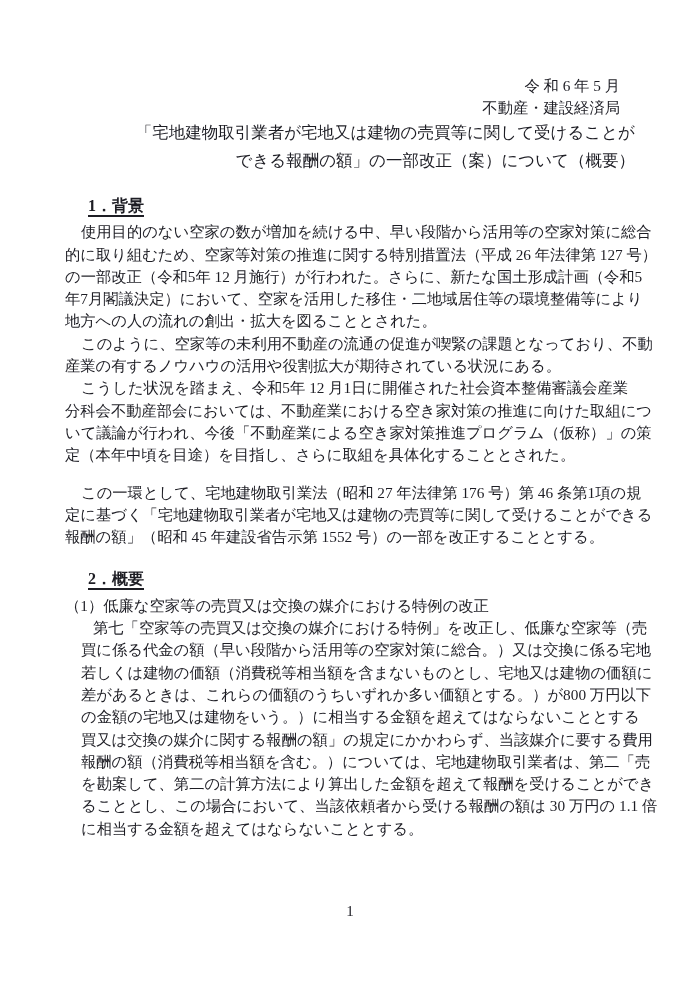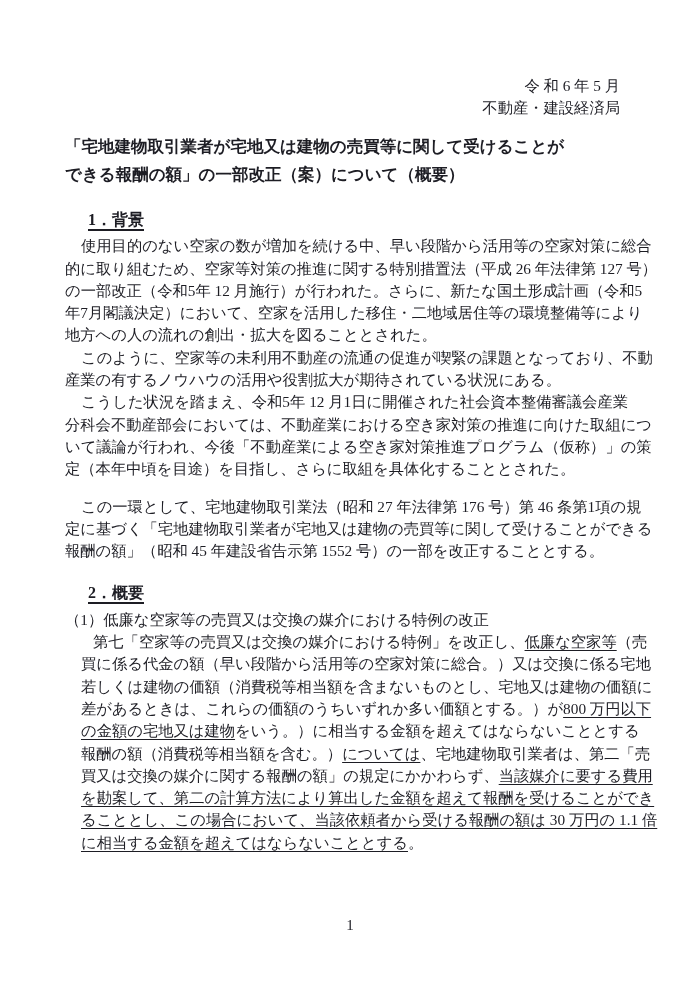--- a/index.html
+++ b/index.html
@@ -20,23 +20,22 @@
     overflow: hidden;
     border-radius: 31px;
   }
   .hdr-line {
     text-align: right;
     padding-right: 15px;
     line-height: 22px;
     white-space: nowrap;
   }
   .doc-title {
-    margin-top: 14px;
-    text-align: left;
-    font-weight: bold;
+    text-align: right;
+    font-weight: normal;
     font-size: 16.5px;
     line-height: 28px;
   }
   .section-heading {
     margin-top: 20px;
     margin-bottom: 4px;
     font-weight: bold;
     font-size: 16px;
     line-height: 22.3px;
     margin-left: 23px;
@@ -46,21 +45,20 @@
     text-decoration-thickness: 1.5px;
     text-underline-offset: 4px;
   }
   .line {
     line-height: 22.3px;
     white-space: nowrap;
   }
   .ind1 { padding-left: 16px; }
   .ind2 { padding-left: 28px; }
   .u {
-    text-decoration: underline;
     text-decoration-thickness: 1px;
     text-underline-offset: 3px;
   }
   .spacer { height: 15px; }
   .page-number {
     margin-top: 46px;
     text-align: center;
     font-size: 15px;
     line-height: 20px;
   }
@@ -99,22 +97,22 @@
         <div class="line ind0"><span>報酬の額」（昭和 45 年建設省告示第 1552 号）の一部を改正することとする。</span></div>
       </div>
       <div class="section-heading"><span class="hu">2．概要</span></div>
       <div class="text-block">
         <div class="line ind0"><span>（1）低廉な空家等の売買又は交換の媒介における特例の改正</span></div>
         <div class="line ind2"><span>第七「空家等の売買又は交換の媒介における特例」を改正し、</span><span class="u">低廉な空家等</span><span>（売</span></div>
         <div class="line ind1"><span>買に係る代金の額（早い段階から活用等の空家対策に総合。）又は交換に係る宅地</span></div>
         <div class="line ind1"><span>若しくは建物の価額（消費税等相当額を含まないものとし、宅地又は建物の価額に</span></div>
         <div class="line ind1"><span>差があるときは、これらの価額のうちいずれか多い価額とする。）が</span><span class="u">800 万円以下</span></div>
         <div class="line ind1"><span class="u">の金額の宅地又は建物</span><span>をいう。）に相当する金額を超えてはならないこととする</span></div>
+        <div class="line ind1"><span>買又は交換の媒介に関する報酬の額」の規定にかかわらず、</span><span class="u">当該媒介に要する費用</span></div>
         <div class="line ind1"><span>報酬の額（消費税等相当額を含む。）</span><span class="u">については</span><span>、宅地建物取引業者は、第二「売</span></div>
-        <div class="line ind1"><span>買又は交換の媒介に関する報酬の額」の規定にかかわらず、</span><span class="u">当該媒介に要する費用</span></div>
         <div class="line ind1"><span class="u">を勘案して、第二の計算方法により算出した金額を超えて報酬を受けることができ</span></div>
         <div class="line ind1"><span class="u">ることとし、この場合において、当該依頼者から受ける報酬の額は 30 万円の 1.1 倍</span></div>
         <div class="line ind1"><span class="u">に相当する金額を超えてはならないこととする</span><span>。</span></div>
       </div>
       <div class="spacer"></div>
     </div>
 
   <div class="page-number">1</div>
 </div>
 

